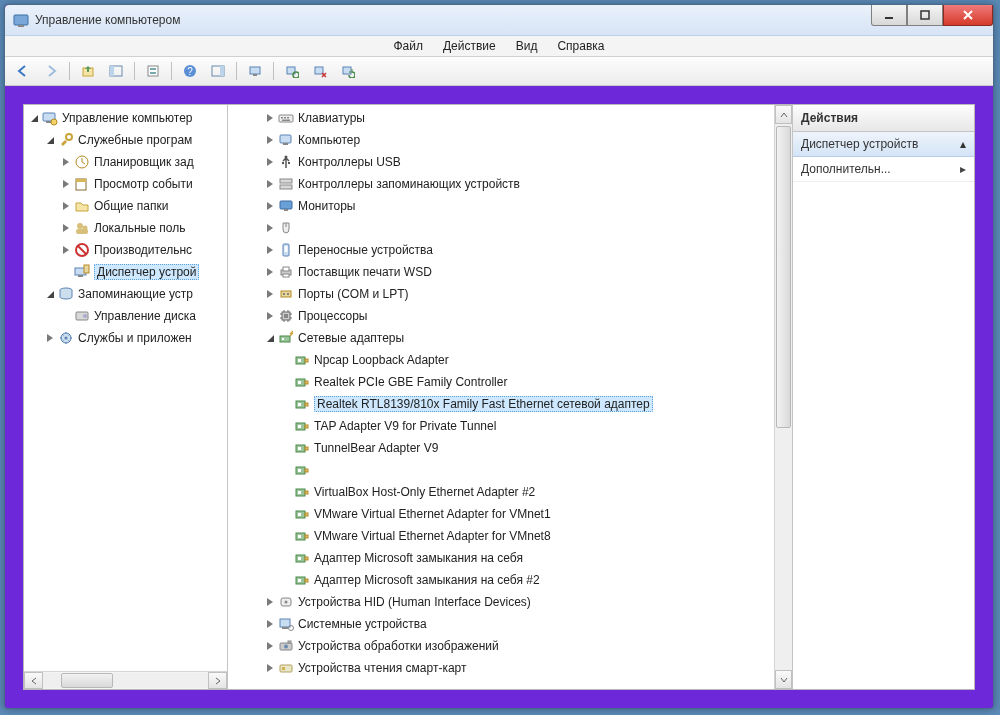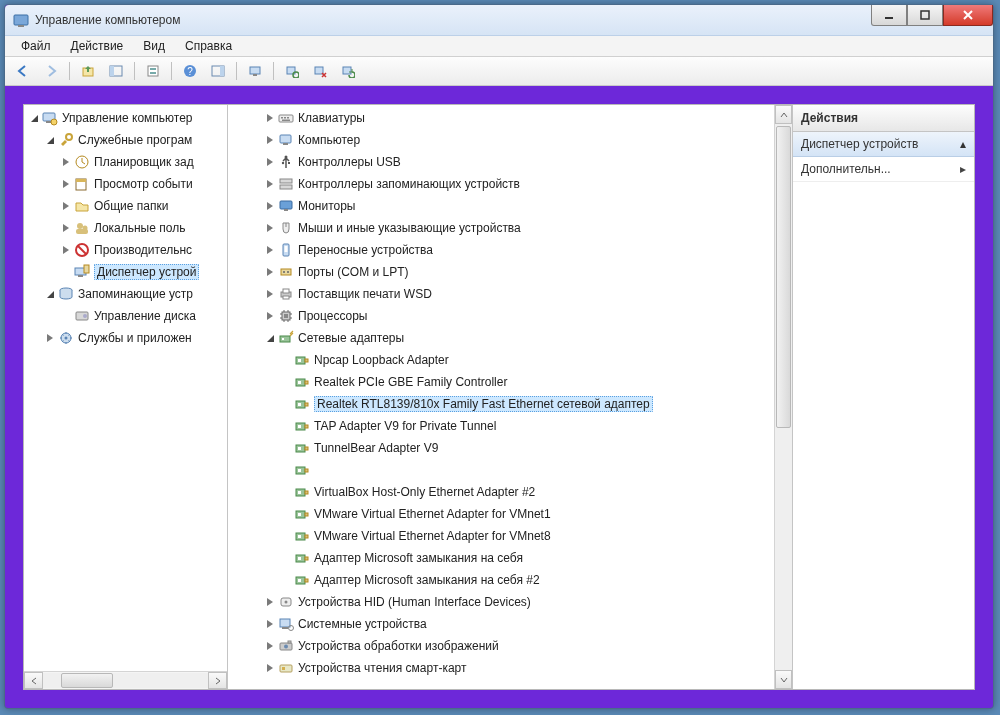--- a/index.html
+++ b/index.html
@@ -22,21 +22,21 @@
   .titlebar .app-icon { width:16px; height:16px; margin-right:6px; }
   .titlebar .title { color:#333; font-size:12px; }
   .win-controls { position:absolute; right:0; top:0; display:flex; }
   .win-btn { width:34px; height:20px; border:1px solid #808080; border-top:none;
     display:flex; align-items:center; justify-content:center; background:linear-gradient(#f5f5f5,#d8d8d8); }
   .win-btn.minimize { border-bottom-left-radius:3px; }
   .win-btn.close { width:48px; background:linear-gradient(#f07a7a,#d43b2a); border-color:#8a2a20; border-bottom-right-radius:3px; }
   .win-btn svg { display:block; }
   
   .menubar { height:20px; background:#f4f4f4; display:flex; align-items:center;
-    padding:0 6px; border-bottom:1px solid #d0d0d0; }
+    padding:0 6px; border-bottom:1px solid #d0d0d0;justify-content:center; }
   .menubar .menu-item { padding:0 10px; line-height:20px; color:#222; }
   
   .toolbar { height:28px; background:linear-gradient(#fdfdfd,#ececec);
     border-bottom:1px solid #c9c9c9; display:flex; align-items:center; padding:0 4px; }
   .tool-btn { width:24px; height:22px; display:flex; align-items:center; justify-content:center;
     border:1px solid transparent; border-radius:2px; margin:0 1px; }
   .tool-sep { width:1px; height:18px; background:#c0c0c0; margin:0 4px; }
   
   .body { flex:1; display:flex; margin:18px; border:1px solid #b8b8b8; background:#fff; min-height:0; }
   .pane-left { width:203px; border-right:1px solid #c4c4c4; display:flex; flex-direction:column; min-height:0; }
@@ -360,47 +360,46 @@
                 <rect x="6" y="11" width="4" height="2" fill="#888"></rect>
               </svg></span>
     <span class="node-label">Мониторы</span>
   </div>
           <div class="tree-row ind-3">
     <span class="expander closed"></span>
     <span class="node-icon"><svg width="16" height="16">
                 <path d="M5 3 H11 V9 A3 4 0 0 1 5 9 Z" fill="#eee" stroke="#888"></path>
                 <path d="M8 3 V7" stroke="#888"></path>
               </svg></span>
-    <span class="node-label">Мыши и иные указывающие устройства</span>
   </div>
           <div class="tree-row ind-3">
     <span class="expander closed"></span>
     <span class="node-icon"><svg width="16" height="16">
                 <rect x="5" y="2" width="6" height="12" rx="1" fill="#c8dcf2" stroke="#5a84b4"></rect>
                 <rect x="6.5" y="4" width="3" height="6" fill="#fff"></rect>
               </svg></span>
     <span class="node-label">Переносные устройства</span>
+  </div>
+          <div class="tree-row ind-3">
+    <span class="expander closed"></span>
+    <span class="node-icon"><svg width="16" height="16">
+                <rect x="3" y="6" width="10" height="5" fill="#ccc" stroke="#888"></rect>
+                <rect x="5" y="3" width="6" height="4" fill="#fff" stroke="#888"></rect>
+                <rect x="5" y="10" width="6" height="3" fill="#fff" stroke="#888"></rect>
+              </svg></span>
+    <span class="node-label">Поставщик печати WSD</span>
   </div>
           <div class="tree-row ind-3">
     <span class="expander closed"></span>
     <span class="node-icon"><svg width="16" height="16">
                 <rect x="3" y="5" width="10" height="6" fill="#e8d8a0" stroke="#b58a20"></rect>
                 <circle cx="6" cy="8" r="1" fill="#666"></circle>
                 <circle cx="10" cy="8" r="1" fill="#666"></circle>
               </svg></span>
     <span class="node-label">Порты (COM и LPT)</span>
-  </div>
-          <div class="tree-row ind-3">
-    <span class="expander closed"></span>
-    <span class="node-icon"><svg width="16" height="16">
-                <rect x="3" y="6" width="10" height="5" fill="#ccc" stroke="#888"></rect>
-                <rect x="5" y="3" width="6" height="4" fill="#fff" stroke="#888"></rect>
-                <rect x="5" y="10" width="6" height="3" fill="#fff" stroke="#888"></rect>
-              </svg></span>
-    <span class="node-label">Поставщик печати WSD</span>
   </div>
           <div class="tree-row ind-3">
     <span class="expander closed"></span>
     <span class="node-icon"><svg width="16" height="16">
                 <rect x="4" y="4" width="8" height="8" fill="#ccc" stroke="#666"></rect>
                 <rect x="6" y="6" width="4" height="4" fill="#888"></rect>
                 <path d="M2 6 H4 M2 10 H4 M12 6 H14 M12 10 H14 M6 2 V4 M10 2 V4 M6 12 V14 M10 12 V14" stroke="#666"></path>
               </svg></span>
     <span class="node-label">Процессоры</span>
   </div>

